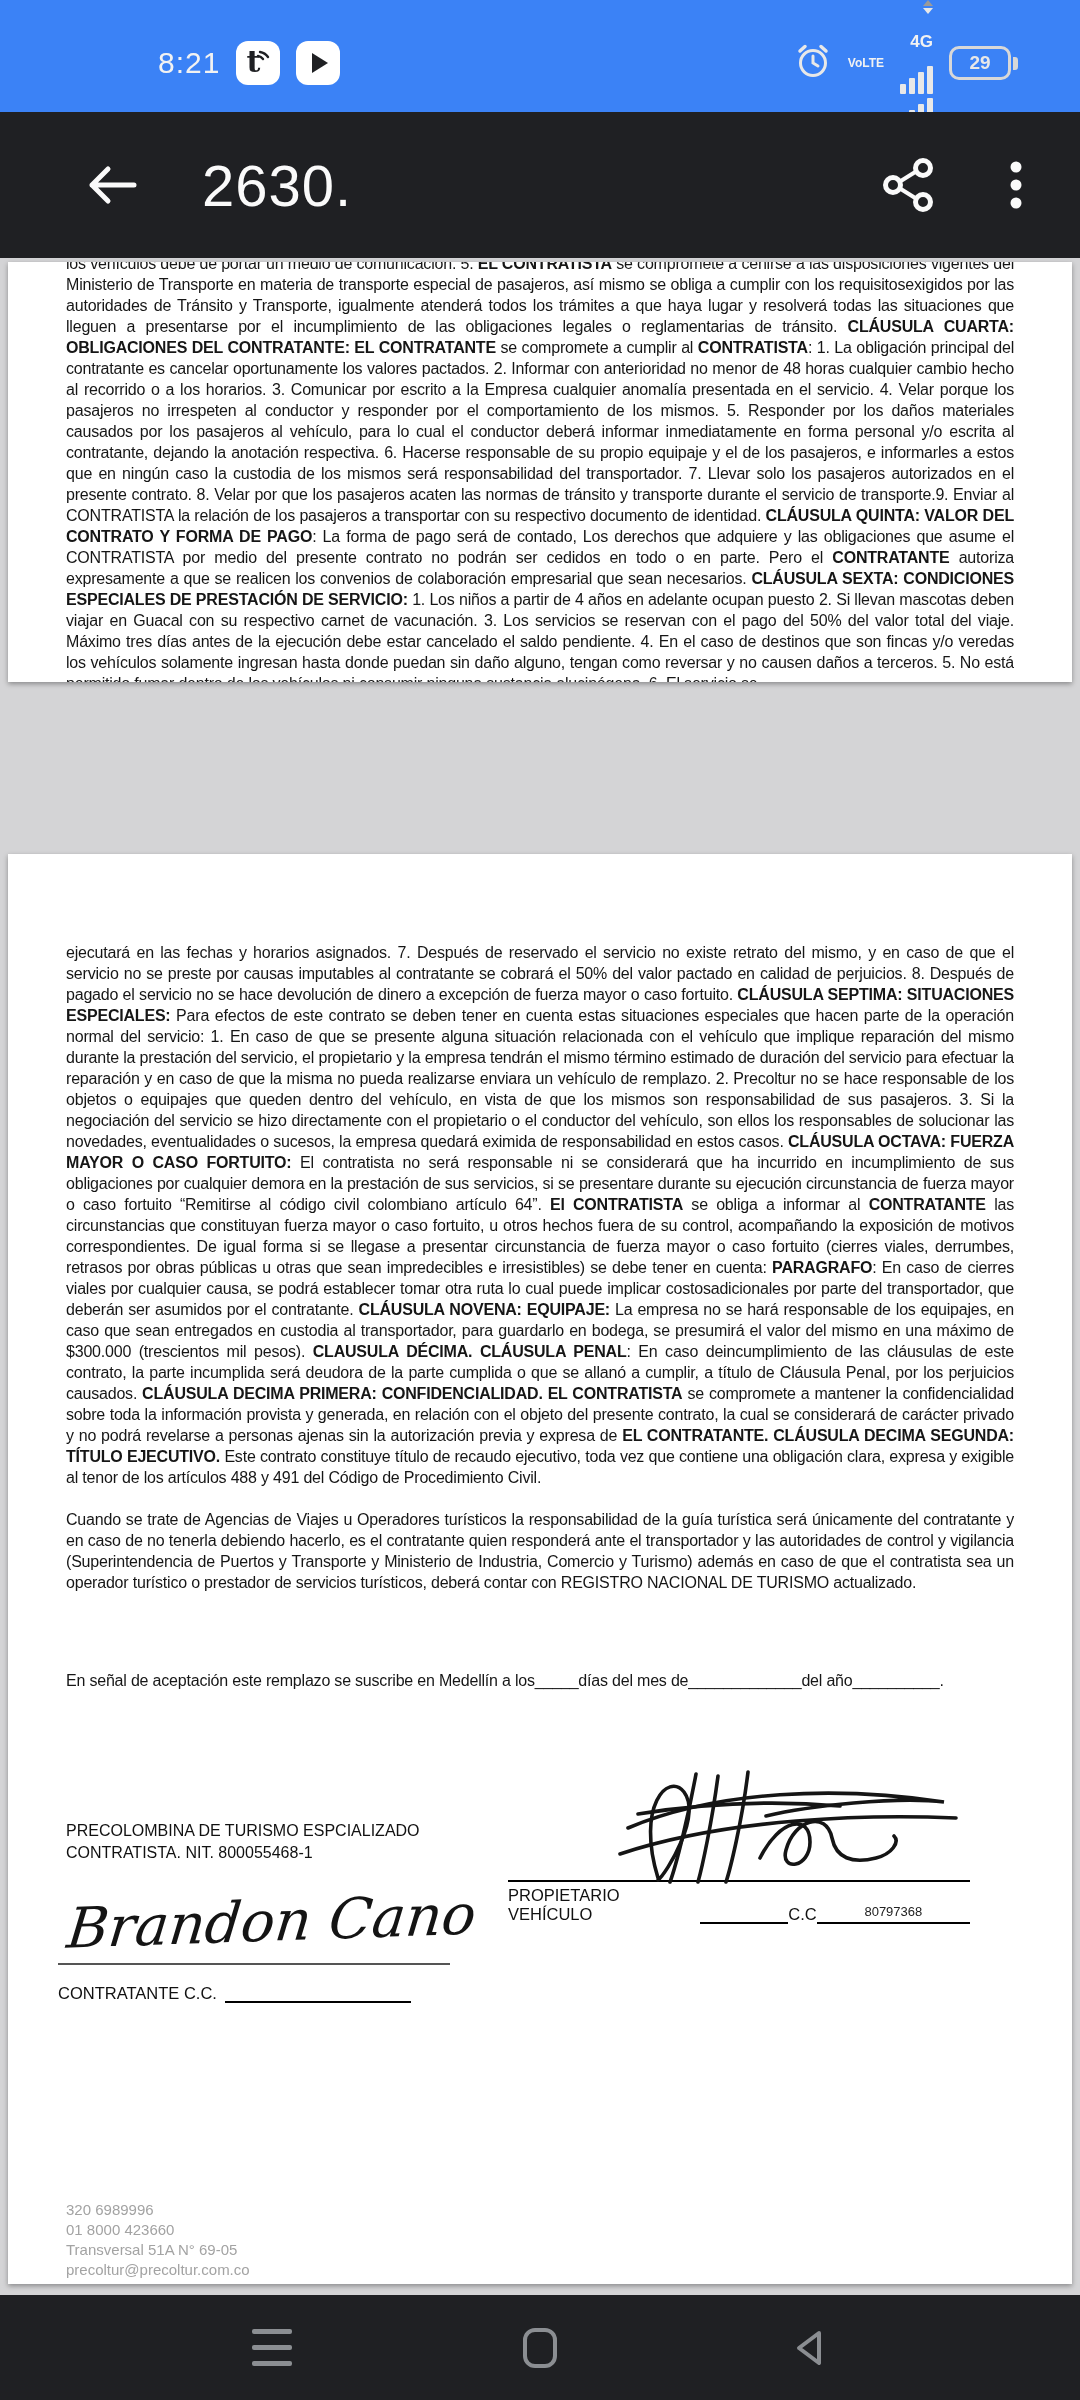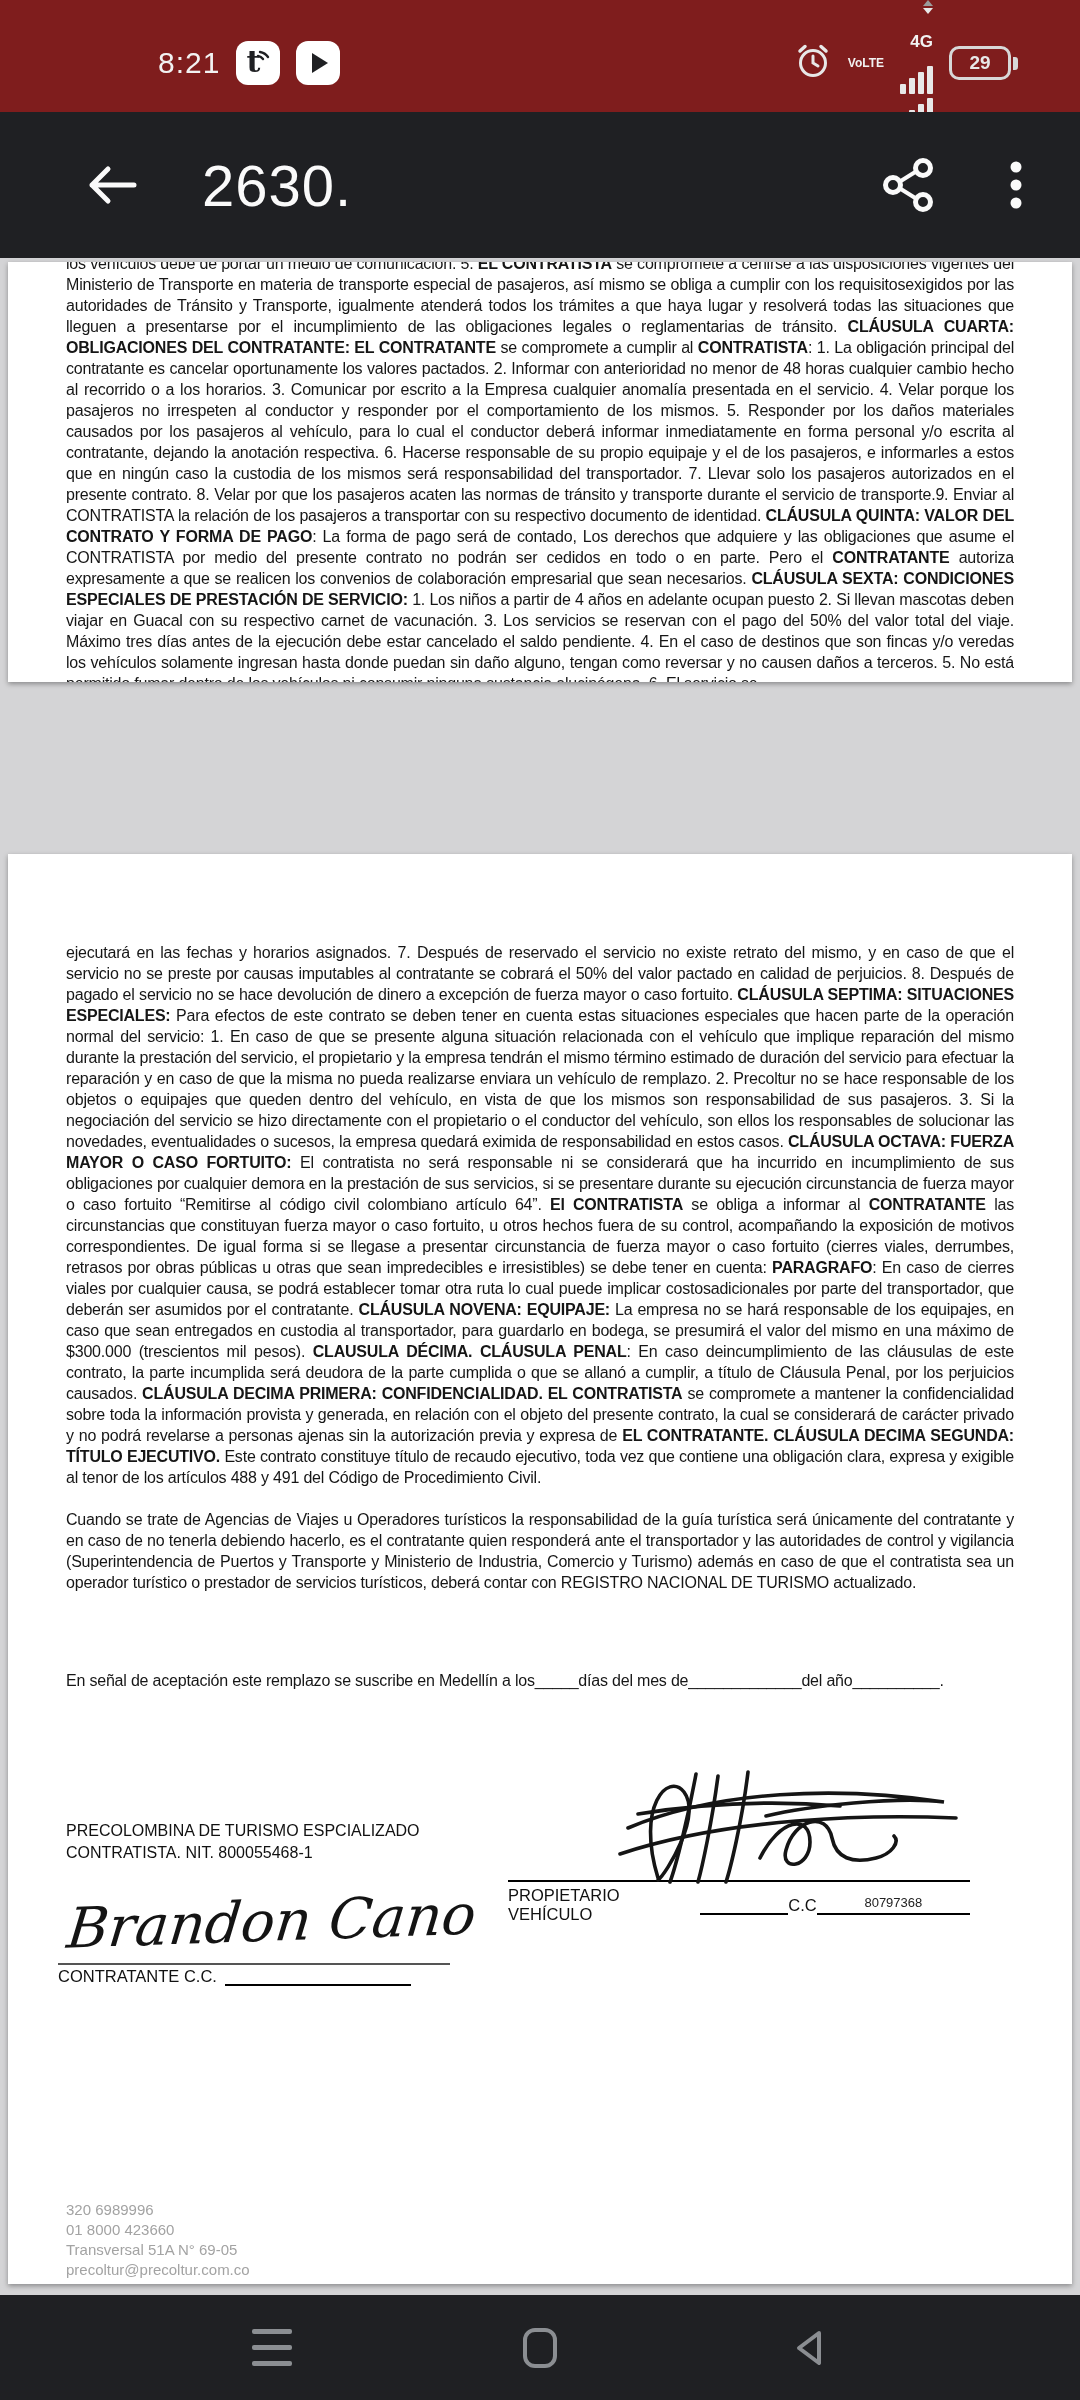--- a/index.html
+++ b/index.html
@@ -1,21 +1,21 @@
 <!DOCTYPE html>
 <html><head>
 <meta charset="utf-8">
 <style>
   * { margin:0; padding:0; box-sizing:border-box; }
   html,body { background:#000; }
   .screen { position:relative; width:1080px; height:2400px; background:#1f2023; overflow:hidden;
             font-family:"Liberation Sans", sans-serif; }
 
   
-  .statusbar { position:absolute; top:0; left:0; right:0; height:112px; background:#7f1d1d;
+  .statusbar { position:absolute; top:0; left:0; right:0; height:112px; background:#3b82f6;
                display:flex; align-items:center; justify-content:space-between; padding:14px 62px 0 158px; color:#f2f2f2; }
   .sb-left, .sb-right { display:flex; align-items:center; gap:16px; }
   .sb-time { font-size:30px; font-weight:400; letter-spacing:1px; }
   .sb-appicon { width:44px; height:44px; background:#fff; border-radius:12px; display:flex; align-items:center; justify-content:center; color:#1f2023; }
   .sb-appicon .tglyph { font-size:30px; font-weight:bold; font-family:"DejaVu Serif",serif; margin-top:-4px;}
   .yt-tri { width:0; height:0; border-left:16px solid #1f2023; border-top:10px solid transparent; border-bottom:10px solid transparent; margin-left:4px;}
   .volte { display:flex; flex-direction:row; align-items:center; line-height:13px; font-size:12px; font-weight:bold; }
   .net { display:flex; align-items:flex-end; gap:4px;flex-direction:column; }
   .net .updown { display:flex; flex-direction:column; gap:2px; margin-bottom:14px;}
   .net .updown i { width:0;height:0;border-left:5px solid transparent;border-right:5px solid transparent; display:block;}
@@ -47,28 +47,28 @@
   .p2flow { position:absolute; top:88px; left:58px; right:58px; max-height:715px; overflow:hidden; }
   .p2flow .para2 { margin-top:21px; }
   .pfooter { position:absolute; left:58px; color:#a3a3a3; font-size:15px; line-height:20px; }
   .acceptance { position:absolute; top:818px; left:58px; right:58px; font-size:16px; letter-spacing:-0.2px; color:#161616; }
 
   
   .sig1-left { position:absolute; top:966px; left:58px; font-size:16px; line-height:22px; color:#111; letter-spacing:0; }
   .sig1-right { position:absolute; top:912px; left:500px; width:462px; }
   .sig1-scribble { display:block; margin-bottom:-4px; }
   .sigline { border-top:2.5px solid #000; }
-  .sig1-row { display:flex; align-items:center; margin-top:4px; font-size:16.5px; color:#111; }
+  .sig1-row { display:flex; align-items:flex-end; margin-top:4px; font-size:16.5px; color:#111; }
   .blank { display:inline-block; border-bottom:2.5px solid #000; height:20px; }
   .ccval { display:inline-block; border-bottom:2.5px solid #000; width:160px; text-align:center; font-size:13px; padding-bottom:3px; color:#222; }
   .sig2 { position:absolute; top:1042px; left:50px; width:420px; }
   .sig2-name { font-family:"DejaVu Serif", serif; font-style:italic; font-size:56px; color:#141414;
                transform:skewX(-8deg) rotate(-2deg); transform-origin:left bottom; white-space:nowrap; padding-left:6px; }
   .sig2-line { border-top:2px solid #555; width:392px; margin-top:2px; }
-  .sig2-row { display:flex; align-items:flex-end; font-size:16.5px; color:#111; margin-top:1px; }
+  .sig2-row { display:flex; align-items:flex-end; font-size:16.5px; color:#111; margin-top:18px; }
 
   
   .navbar { position:absolute; bottom:0; left:0; right:0; height:105px; background:#1f2023;
             display:flex; align-items:center; justify-content:center; gap:222px; }
   .nav-btn { width:46px; height:46px; display:flex; align-items:center; justify-content:center; }
   .hamb { display:flex; flex-direction:column; gap:11px; width:40px; }
   .hamb i { display:block; height:5px; background:#8b8e92; border-radius:2px; }
   .home-sq { width:34px; height:40px; border:4px solid #8b8e92; border-radius:12px; }
 </style>
 </head>

